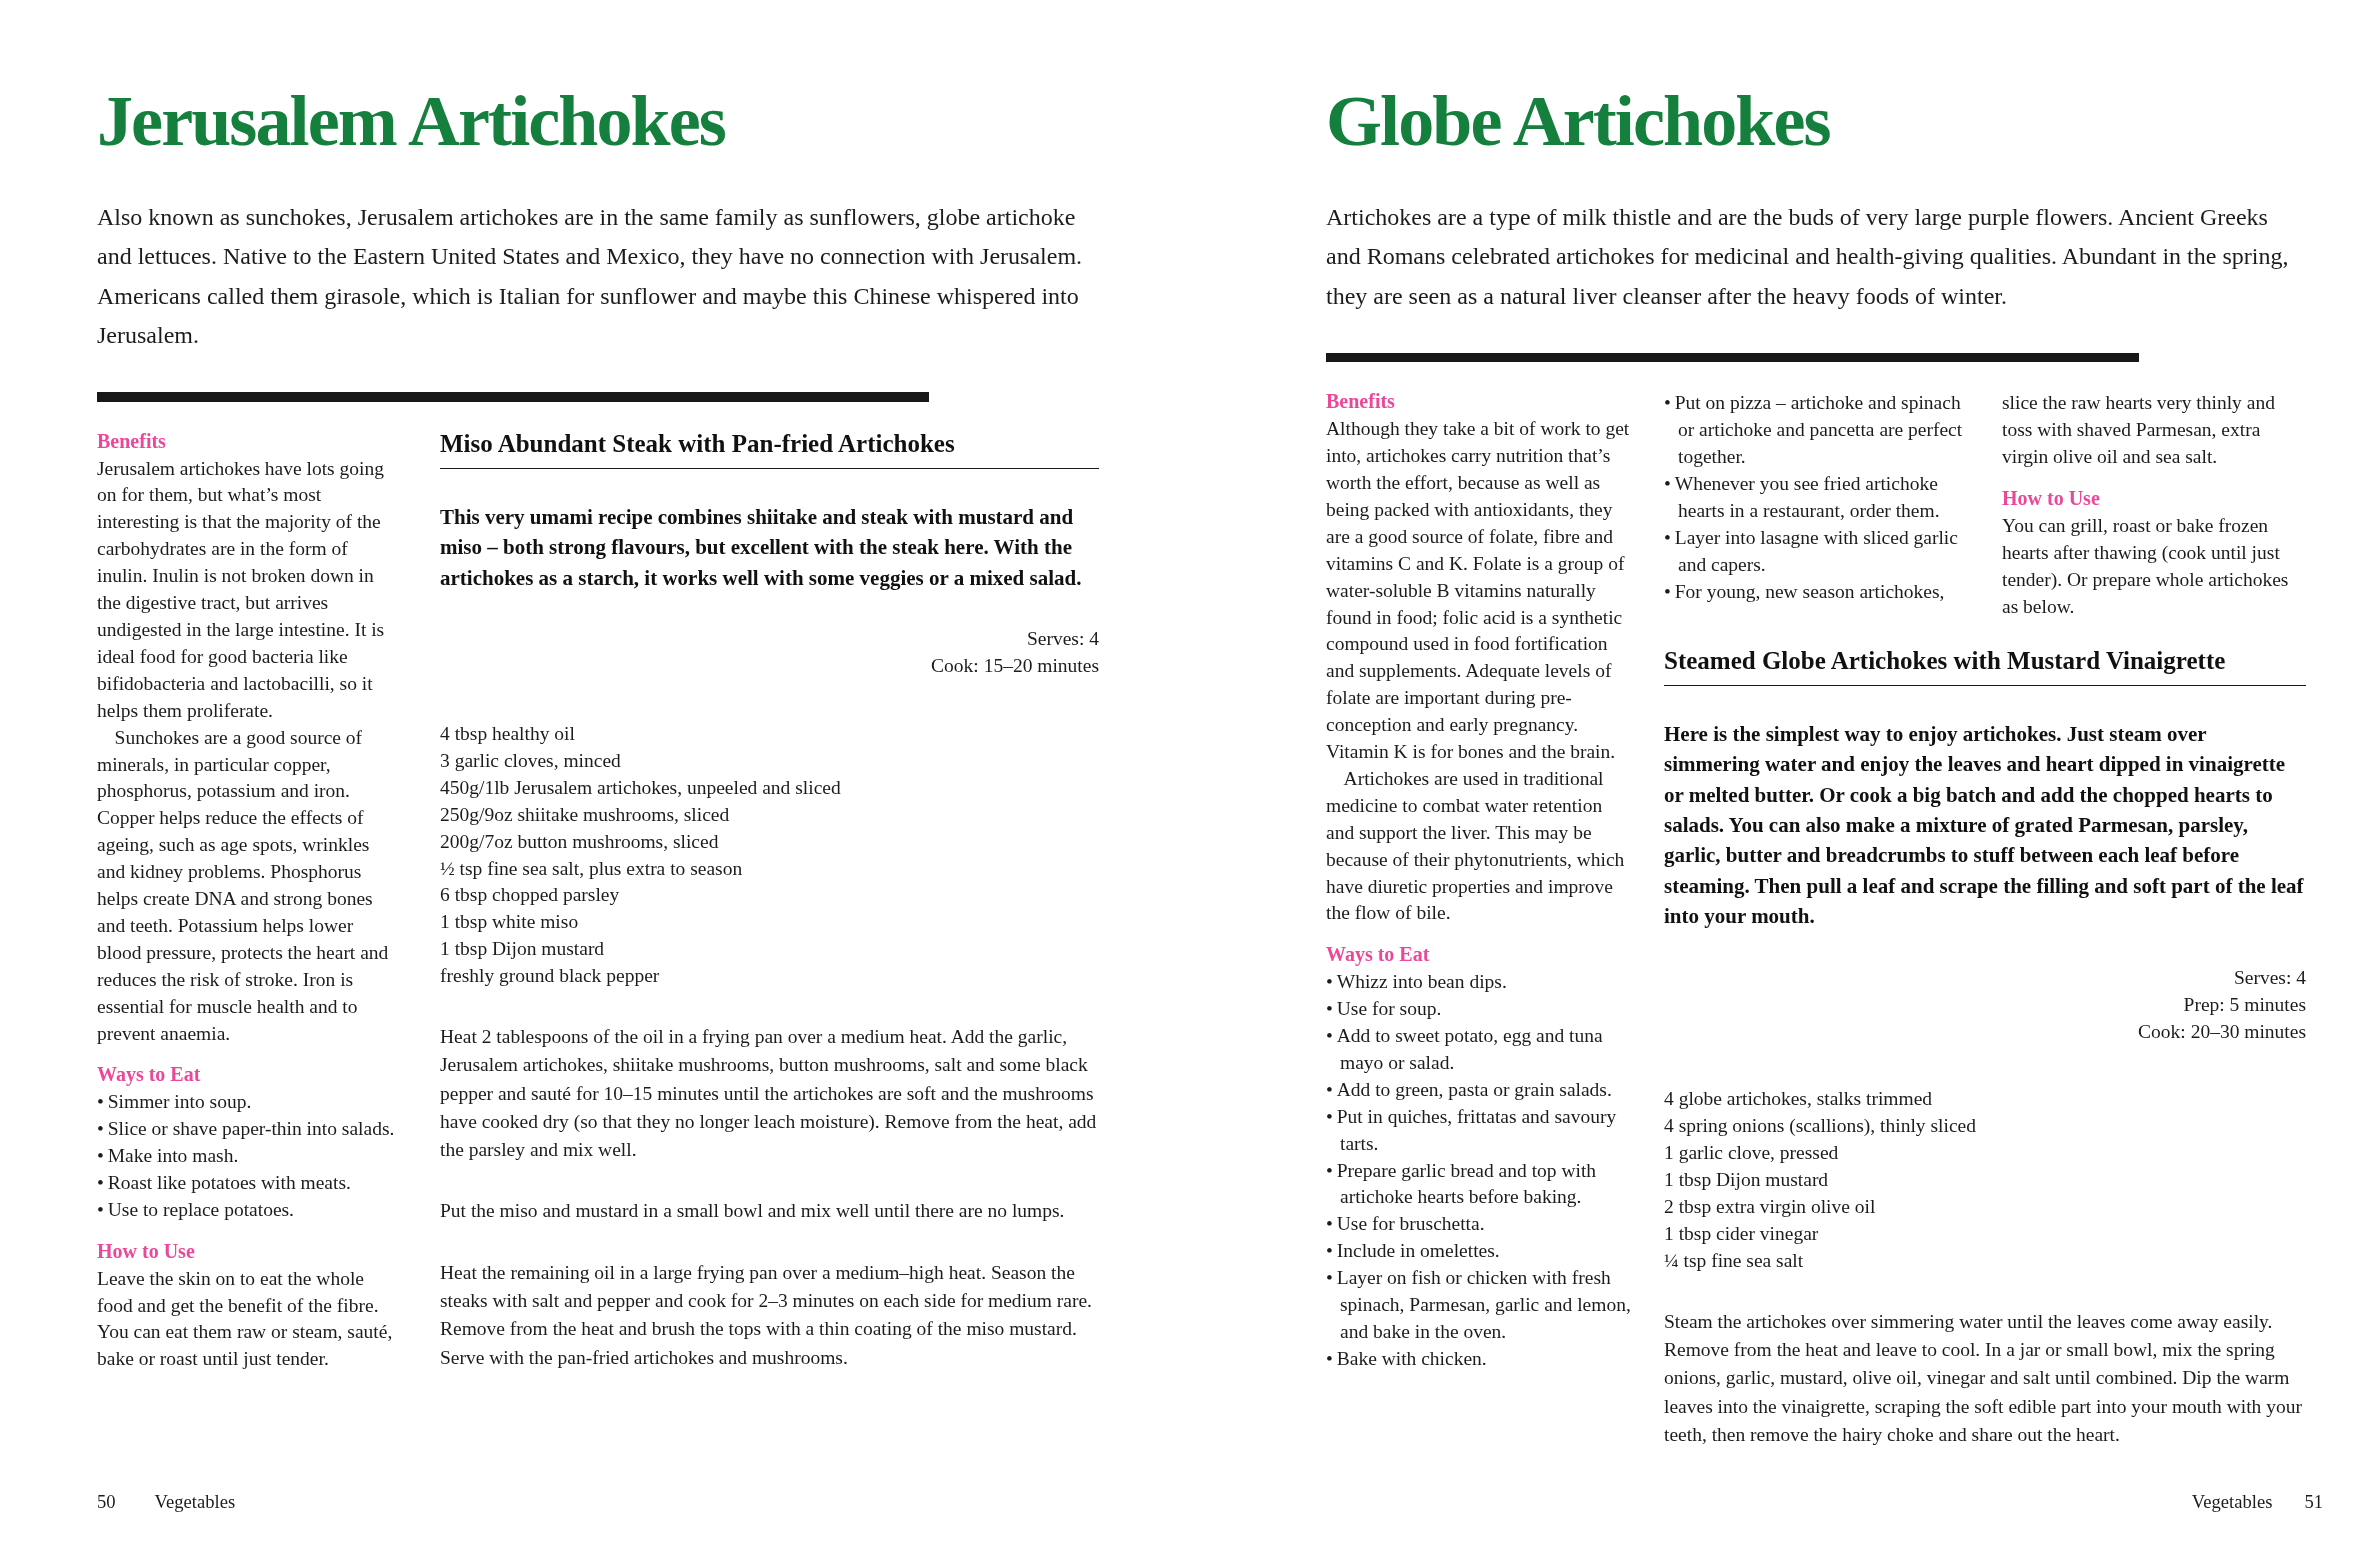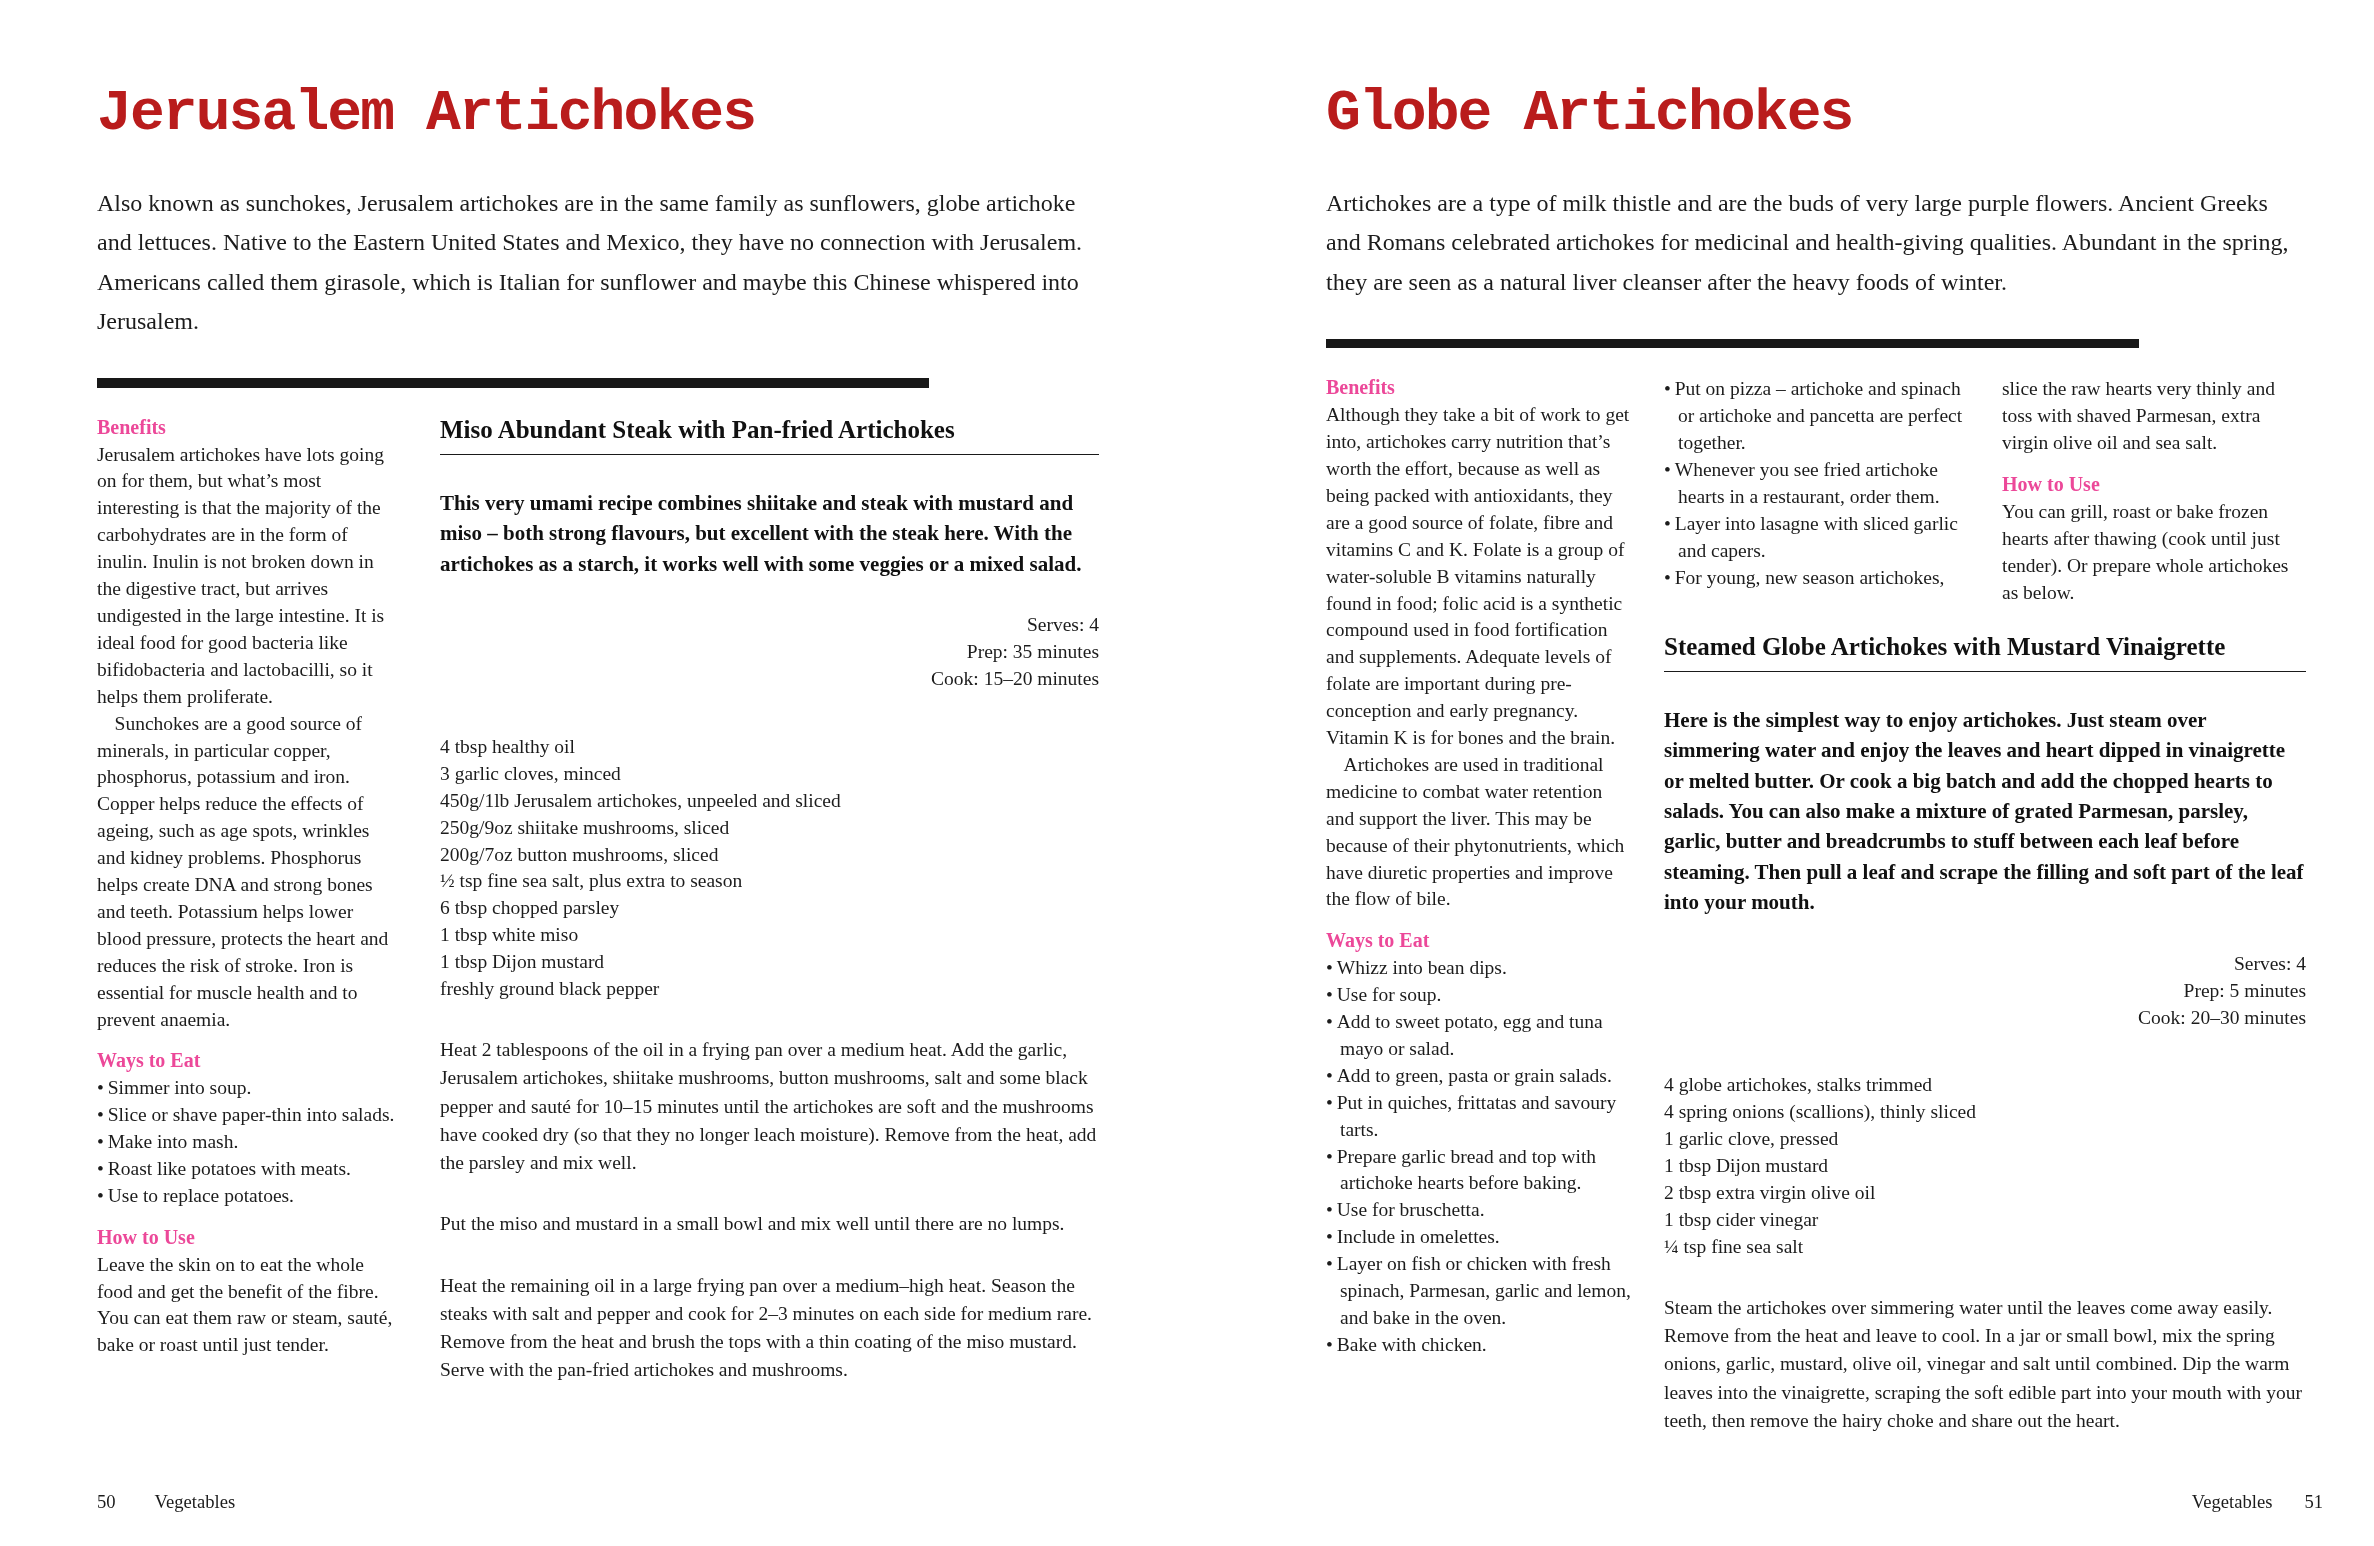--- a/index.html
+++ b/index.html
@@ -9,23 +9,22 @@
     font-family:"Liberation Serif","DejaVu Serif",serif;
     color:#161616;
     overflow:hidden;
   }
   .spread { display:flex; width:2375px; height:1546px; }
   .page { position:relative; width:1187px; height:1546px; }
   .page-left  { padding:85px 88px 0 97px; }
   .page-right { padding:85px 68px 0 139px; }
 
   .page-title {
-    font-size:58px; font-weight:bold; letter-spacing:-1.9px; line-height:1.0;
-    color:#b91c1c;
-    font-family:Liberation Mono, monospace;
+    font-size:72px; font-weight:bold; letter-spacing:-1.9px; line-height:1.0;
+    color:#15803d;
   }
   .intro { margin-top:41px; font-size:24px; line-height:1.64; color:#1c1c1c; }
   .rule { height:9.3px; background:#181818; width:83%; margin-top:37px; }
 
   .cols { display:flex; margin-top:28px; }
   .col.narrow { width:301px; margin-right:42px; flex:none; }
   .col.wide   { flex:1; }
 
   h3 { font-size:20px; font-weight:bold; margin-bottom:2.8px; color:#ec4899; }
   h3.mt { margin-top:16px; }
@@ -98,21 +97,20 @@
         <h3 class="mt">How to Use</h3>
         <p class="how-text">Leave the skin on to eat the whole food and get the benefit of the fibre. You can eat them raw or steam, sauté, bake or roast until just tender.</p>
       </div>
 
       <div class="col wide">
         <h2 class="recipe-title">Miso Abundant Steak with Pan-fried Artichokes</h2>
         <p class="recipe-intro">This very umami recipe combines shiitake and steak with mustard and miso – both strong flavours, but excellent with the steak here. With the artichokes as a starch, it works well with some veggies or a mixed salad.</p>
         <div class="meta">
 
         <div>Serves: 4</div>
-            <div>Prep: 35 minutes</div>
             <div>Cook: 15–20 minutes</div>
           </div>
         <div class="ingredients">
 
         <div>4 tbsp healthy oil</div>
             <div>3 garlic cloves, minced</div>
             <div>450g/1lb Jerusalem artichokes, unpeeled and sliced</div>
             <div>250g/9oz shiitake mushrooms, sliced</div>
             <div>200g/7oz button mushrooms, sliced</div>
             <div>½ tsp fine sea salt, plus extra to season</div>

